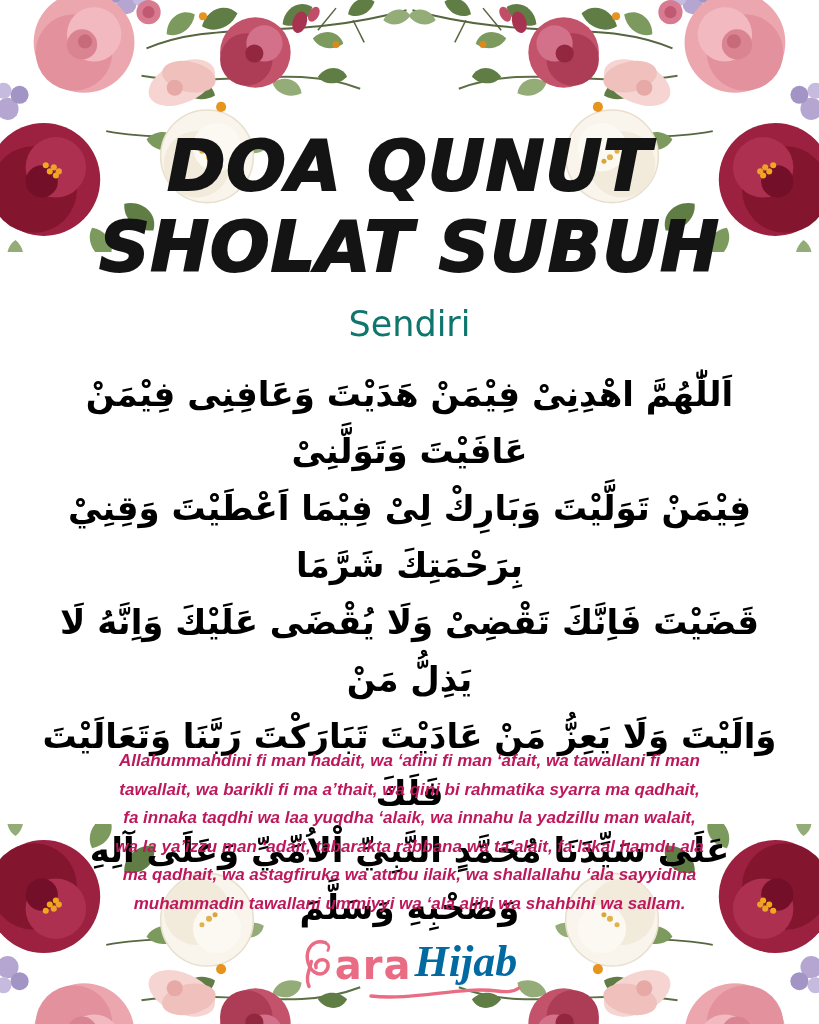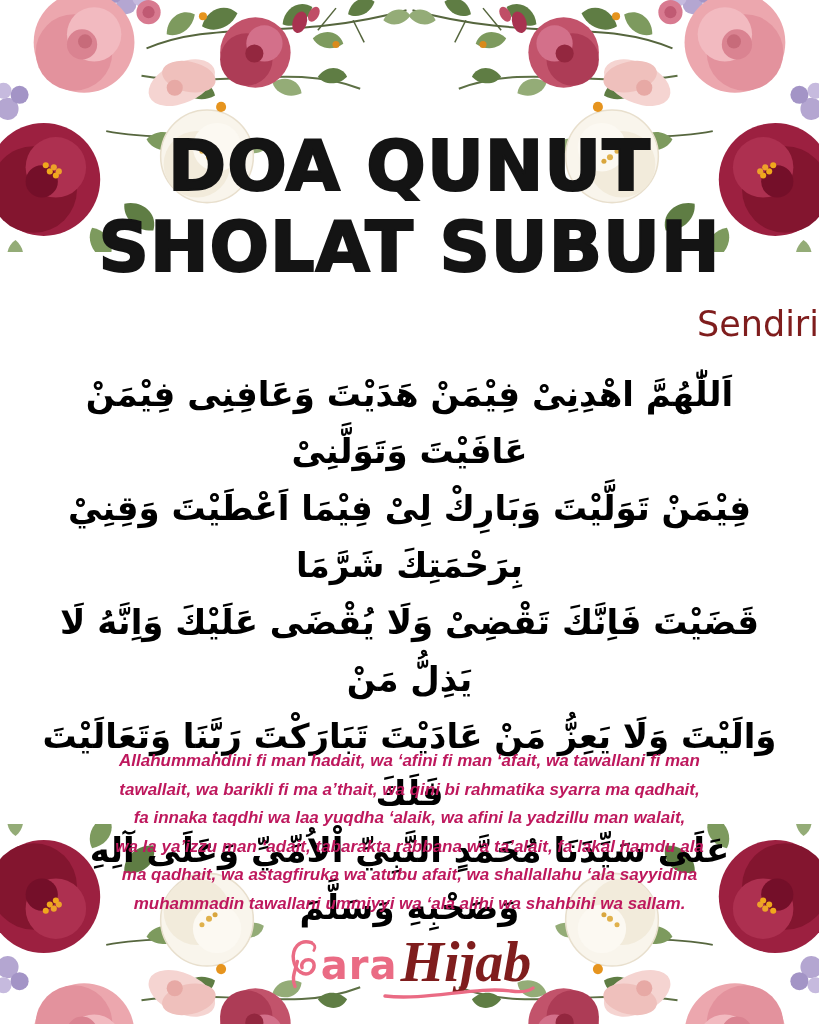--- a/index.html
+++ b/index.html
@@ -18,27 +18,28 @@
   .floral.br{bottom:-62px;right:-8px;transform:scale(-1,-1);}
   .lf1{fill:#7d9a5e}.lf2{fill:#5f7d44}.lf3{fill:#94ac77}
   
   .header{position:absolute;top:0;left:0;right:0;z-index:2;text-align:center;}
   .title{
     margin:126px 0 16px 0;
     font-family:"DejaVu Sans","Liberation Sans",sans-serif;
     font-weight:bold;
     font-size:70px;line-height:81px;letter-spacing:1px;
     color:#141414;
+    font-style:italic;
     -webkit-text-stroke:2.1px #141414;
   }
   .title span{display:block;}
   .subtitle{
     margin-top:6px;
     font-family:"DejaVu Sans","Liberation Sans",sans-serif;
-    font-size:35px;line-height:40px;font-weight:normal;color:#7f1d1d;text-align:right;
+    font-size:35px;line-height:40px;font-weight:normal;color:#0f766e;
   }
   
   .arabic{
     position:absolute;top:366px;left:28px;right:28px;z-index:2;
     text-align:center;direction:rtl;
     font-family:"DejaVu Sans",sans-serif;
     font-size:34px;line-height:57px;font-weight:bold;color:#000000;
   }
   .arabic p{margin:0;padding:0;}
   
@@ -52,21 +53,21 @@
   
   .logo{position:absolute;top:928px;left:0;right:0;z-index:2;display:flex;justify-content:center;}
   .logo-inner{position:relative;display:flex;align-items:center;height:74px;}
   .hijab-icon{width:36px;height:62px;margin-right:-3px;margin-top:-4px;}
   .logo-ara{
     font-family:"DejaVu Sans",sans-serif;font-weight:bold;
     font-size:40px;color:#ea6b84;letter-spacing:1px;line-height:1;
   }
   .logo-hijab{
     font-family:"Liberation Serif",serif;font-style:italic;font-weight:bold;
-    font-size:56px;color:#7f1d1d;line-height:1;margin-left:3px;position:relative;top:-3px;
+    font-size:44px;color:#0369a1;line-height:1;margin-left:3px;position:relative;top:-3px;
   }
   .logo-swash{position:absolute;right:-6px;bottom:2px;width:156px;height:16px;}
 </style>
 </head>
 <body>
 
 <svg width="0" height="0" style="position:absolute" aria-hidden="true">
   <defs>
     <path id="leafshape" d="M0,0 C8,-14 26,-16 34,-3 C24,9 8,9 0,0 Z"></path>
     <g id="bouquet">
@@ -173,23 +174,23 @@
     <p>اَللّٰهُمَّ اهْدِنِىْ فِيْمَنْ هَدَيْتَ وَعَافِنِى فِيْمَنْ عَافَيْتَ وَتَوَلَّنِىْ</p>
     <p>فِيْمَنْ تَوَلَّيْتَ وَبَارِكْ لِىْ فِيْمَا اَعْطَيْتَ وَقِنِيْ بِرَحْمَتِكَ شَرَّمَا</p>
     <p>قَضَيْتَ فَاِنَّكَ تَقْضِىْ وَلَا يُقْضَى عَلَيْكَ وَاِنَّهُ لَا يَذِلُّ مَنْ</p>
     <p>وَالَيْتَ وَلَا يَعِزُّ مَنْ عَادَيْتَ تَبَارَكْتَ رَبَّنَا وَتَعَالَيْتَ فَلَكَ</p>
     <p>عَلَى سَيِّدَنَا مُحَمَّدٍ النَّبِيِّ اْلاُمِّيِّ وَعَلَى آلِهِ وَصَحْبِهِ وَسَلَّمَ</p>
   </section>
 
   <section class="latin">
     <div>Allahummahdini fi man hadait, wa ‘afini fi man ‘afait, wa tawallani fi man</div>
     <div>tawallait, wa barikli fi ma a’thait, wa qini bi rahmatika syarra ma qadhait,</div>
-    <div>fa innaka taqdhi wa laa yuqdha ‘alaik, wa afini la yadzillu man walait,</div>
+    <div>fa innaka taqdhi wa laa yuqdha ‘alaik, wa innahu la yadzillu man walait,</div>
     <div>wa la ya’izzu man ‘adait, tabarakta rabbana wa ta’alait, fa lakal hamdu ala</div>
-    <div>ma qadhait, wa astagfiruka wa atubu afait, wa shallallahu ‘ala sayyidina</div>
+    <div>ma qadhait, wa astagfiruka wa atubu ilaik, wa shallallahu ‘ala sayyidina</div>
     <div>muhammadin tawallani ummiyyi wa ‘ala alihi wa shahbihi wa sallam.</div>
   </section>
 
   <footer class="logo">
     <div class="logo-inner">
       <svg class="hijab-icon" viewBox="0 0 46 66">
         <path d="M30,7 C14,2 5,15 7,29 C9,43 21,51 29,45 C35,40 35,31 28,29 C21,28 16,33 18,39" stroke="#ea6b84" stroke-width="4.4" fill="none" stroke-linecap="round"></path>
         <path d="M12,31 C9,44 4,52 9,63" stroke="#ea6b84" stroke-width="4.4" fill="none" stroke-linecap="round"></path>
         <path d="M30,7 C34,9 36,13 33,17" stroke="#ea6b84" stroke-width="3.6" fill="none" stroke-linecap="round"></path>
       </svg>

